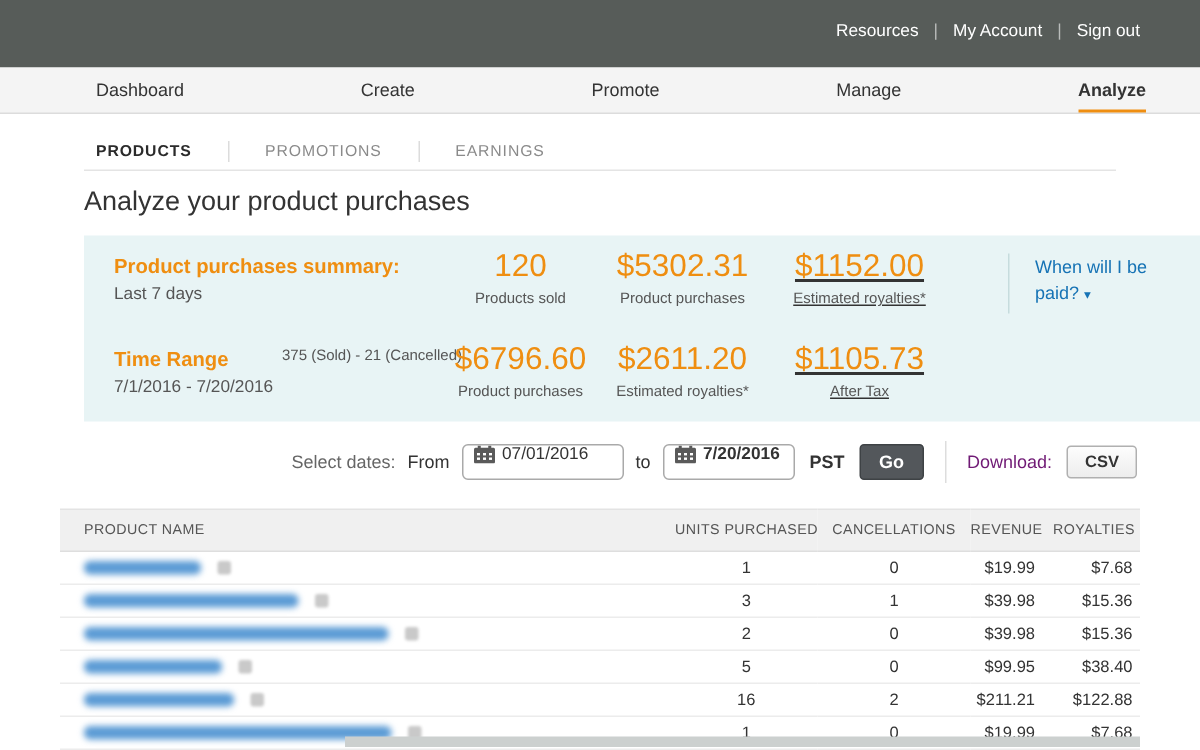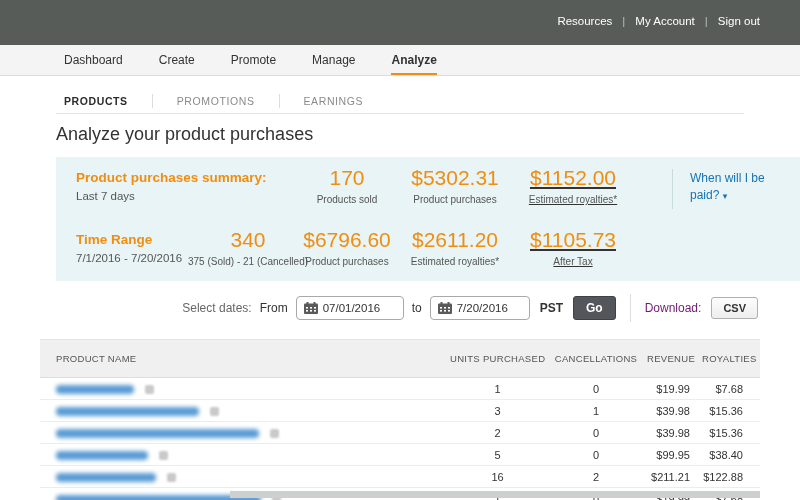--- a/index.html
+++ b/index.html
@@ -18,21 +18,21 @@
   .logo .merch { color:#ef8e11; font-size:17px; font-weight:bold; letter-spacing:.5px; display:block; }
   .logo .line2 { display:flex; align-items:baseline; margin-top:0; }
   .logo .by { color:#e0e0e0; font-size:8px; margin-right:2px; }
   .logo .amazon { color:#ffffff; font-size:16px; font-weight:bold; letter-spacing:.3px; }
   .logo svg { display:block; margin-left:12px; margin-top:-1px; }
   .top-links { position:absolute; right:30px; top:15px; font-size:11.5px; color:#fff; display:flex; align-items:center; }
   .top-links .tlink { cursor:pointer; padding:0 10px; }
   .top-links .sep { color:#b9bcba; }
 
   
-  .navbar { position:absolute; top:45px; left:0; width:800px; height:31px; background:#f4f4f4; border-bottom:1px solid #dcdcdc; display:flex; align-items:stretch; padding-left:64px; }
+  .navbar { position:absolute; top:45px; left:0; width:800px; height:31px; background:#f4f4f4; border-bottom:1px solid #dcdcdc; display:flex; align-items:stretch; padding-left:64px;justify-content:space-between; }
   .nav-item { font-size:12px; color:#333; display:flex; align-items:center; margin-right:36px; cursor:pointer; border-bottom:2px solid transparent; padding-top:2px; }
   .nav-item.active { font-weight:bold; border-bottom:2px solid #ef8e11; }
 
   
   .subtabs { position:absolute; top:88px; left:56px; width:688px; height:26px; border-bottom:1px solid #e4e4e4; display:flex; align-items:center; }
   .subtab { font-size:10.5px; letter-spacing:.6px; color:#8a8a8a; padding:0 24px; cursor:pointer; }
   .subtab:first-child { padding-left:8px; }
   .subtab.active { color:#2b2b2b; font-weight:bold; }
   .subtab-div { width:1px; height:14px; background:#dcdcdc; }
 
@@ -53,48 +53,48 @@
   .stat.c3 { left:334px; }
   .stat.c4 { left:452px;text-decoration:underline; }
   .paid-div { position:absolute; left:616px; top:12px; width:1px; height:40px; background:#c6dcdd; }
   .paid-link { position:absolute; left:634px; top:13px; width:82px; color:#1673b5; font-size:12px; line-height:1.45; cursor:pointer; }
   .paid-link .caret { font-size:9px; }
 
   
   .dates-row { position:absolute; top:294px; right:42px; height:28px; display:flex; align-items:center; }
   .dates-row .lbl-muted { color:#666; font-size:12px; margin-right:8px; }
   .dates-row .lbl-dark { color:#333; font-size:12px; margin-right:8px; }
-  .date-box { display:flex; align-items:center; background:#fff; border:1px solid #a9a9a9; border-radius:4px; height:24px; padding:0 7px; margin-right:8px; cursor:text; }
+  .date-box { display:flex; background:#fff; border:1px solid #a9a9a9; border-radius:4px; height:24px; padding:0 7px; margin-right:8px; cursor:text; }
   .date-box svg { margin-right:5px; }
   .date-box .dval { font-size:11.5px; color:#333; }
   .date-box.from { width:108px; }
-  .date-box.to { width:100px; }
+  .date-box.to { width:88px;font-weight:bold; }
   .pst { font-weight:bold; font-size:12px; margin:0 10px 0 2px; }
   .go-btn { background:#53575b; color:#fff; font-size:12px; font-weight:bold; border:1px solid #3e4245; border-radius:3px; padding:4px 12px; cursor:pointer; font-family:inherit; }
   .ctl-div { width:1px; height:28px; background:#ddd; margin:0 14px; }
   .dl-lbl { color:#701a75; font-size:12px; margin-right:10px; }
   .csv-btn { background:linear-gradient(#fdfdfd,#ededed); color:#333; font-size:11px; font-weight:bold; border:1px solid #b0b0b0; border-radius:3px; padding:4px 11px; cursor:pointer; font-family:inherit; }
 
   
   .ptable { position:absolute; top:339px; left:40px; width:720px; border-collapse:collapse; table-layout:fixed; }
   .ptable col.c-name { width:410px; }
   .ptable col.c-units { width:95px; }
   .ptable col.c-canc { width:102px; }
   .ptable col.c-rev { width:55px; }
   .ptable col.c-roy { width:58px; }
-  .ptable thead th { background:#f0f0f0; border-top:1px solid #e3e3e3; border-bottom:1px solid #dedede; font-size:9.5px; font-weight:normal; color:#555; letter-spacing:.3px; height:38px; white-space:nowrap; }
+  .ptable thead th { background:#f0f0f0; border-top:1px solid #e3e3e3; border-bottom:1px solid #dedede; font-size:9.5px; font-weight:normal; color:#555; letter-spacing:.3px; height:28px; white-space:nowrap; }
   .th-name { text-align:left; padding-left:16px; }
   .th-center { text-align:center; }
   .th-right { text-align:right; }
   .ptable td { height:22px; border-bottom:1px solid #ececec; font-size:11px; color:#333; }
   .td-name { padding-left:16px; }
   .td-center { text-align:center; }
   .td-right { text-align:right; }
   .pad-r { padding-right:12px; }
-  .pad-r2 { padding-right:17px; }
+  .pad-r2 { padding-right:5px; }
   .name-blur { display:inline-block; height:9px; border-radius:4px; background:#5b9bd5; filter:blur(2px); vertical-align:middle; }
   .info-dot { display:inline-block; width:9px; height:9px; border-radius:2px; background:#c9c9c9; filter:blur(1px); vertical-align:middle; margin-left:11px; }
   tr:nth-child(1) .name-blur { width:78px; }
   tr:nth-child(2) .name-blur { width:143px; }
   tr:nth-child(3) .name-blur { width:203px; }
   tr:nth-child(4) .name-blur { width:92px; }
   tr:nth-child(5) .name-blur { width:100px; }
   tr:nth-child(6) .name-blur { width:205px; }
 
   .bottom-strip { position:absolute; left:230px; bottom:2px; width:530px; height:7px; background:#ccd0cf; }
@@ -130,21 +130,21 @@
 
 <div class="page-title">Analyze your product purchases</div>
 
 <div class="summary">
   <div class="sum-row">
     <div class="sum-label">
       <div class="sum-title">Product purchases summary:</div>
       <div class="sum-sub">Last 7 days</div>
     </div>
     <div class="stat c2">
-      <div class="val">170</div>
+      <div class="val">120</div>
       <div class="lab">Products sold</div>
     </div>
     <div class="stat c3">
       <div class="val">$5302.31</div>
       <div class="lab">Product purchases</div>
     </div>
     <div class="stat c4">
       <div class="val">$1152.00</div>
       <div class="lab">Estimated royalties*</div>
     </div>
@@ -153,21 +153,20 @@
       <span>When will I be paid?</span>
       <span class="caret">▾</span>
     </div>
   </div>
   <div class="sum-row">
     <div class="sum-label">
       <div class="sum-title">Time Range</div>
       <div class="sum-sub">7/1/2016 - 7/20/2016</div>
     </div>
     <div class="stat c1">
-      <div class="val">340</div>
       <div class="lab">375 (Sold) - 21 (Cancelled)</div>
     </div>
     <div class="stat c2">
       <div class="val">$6796.60</div>
       <div class="lab">Product purchases</div>
     </div>
     <div class="stat c3">
       <div class="val">$2611.20</div>
       <div class="lab">Estimated royalties*</div>
     </div>

